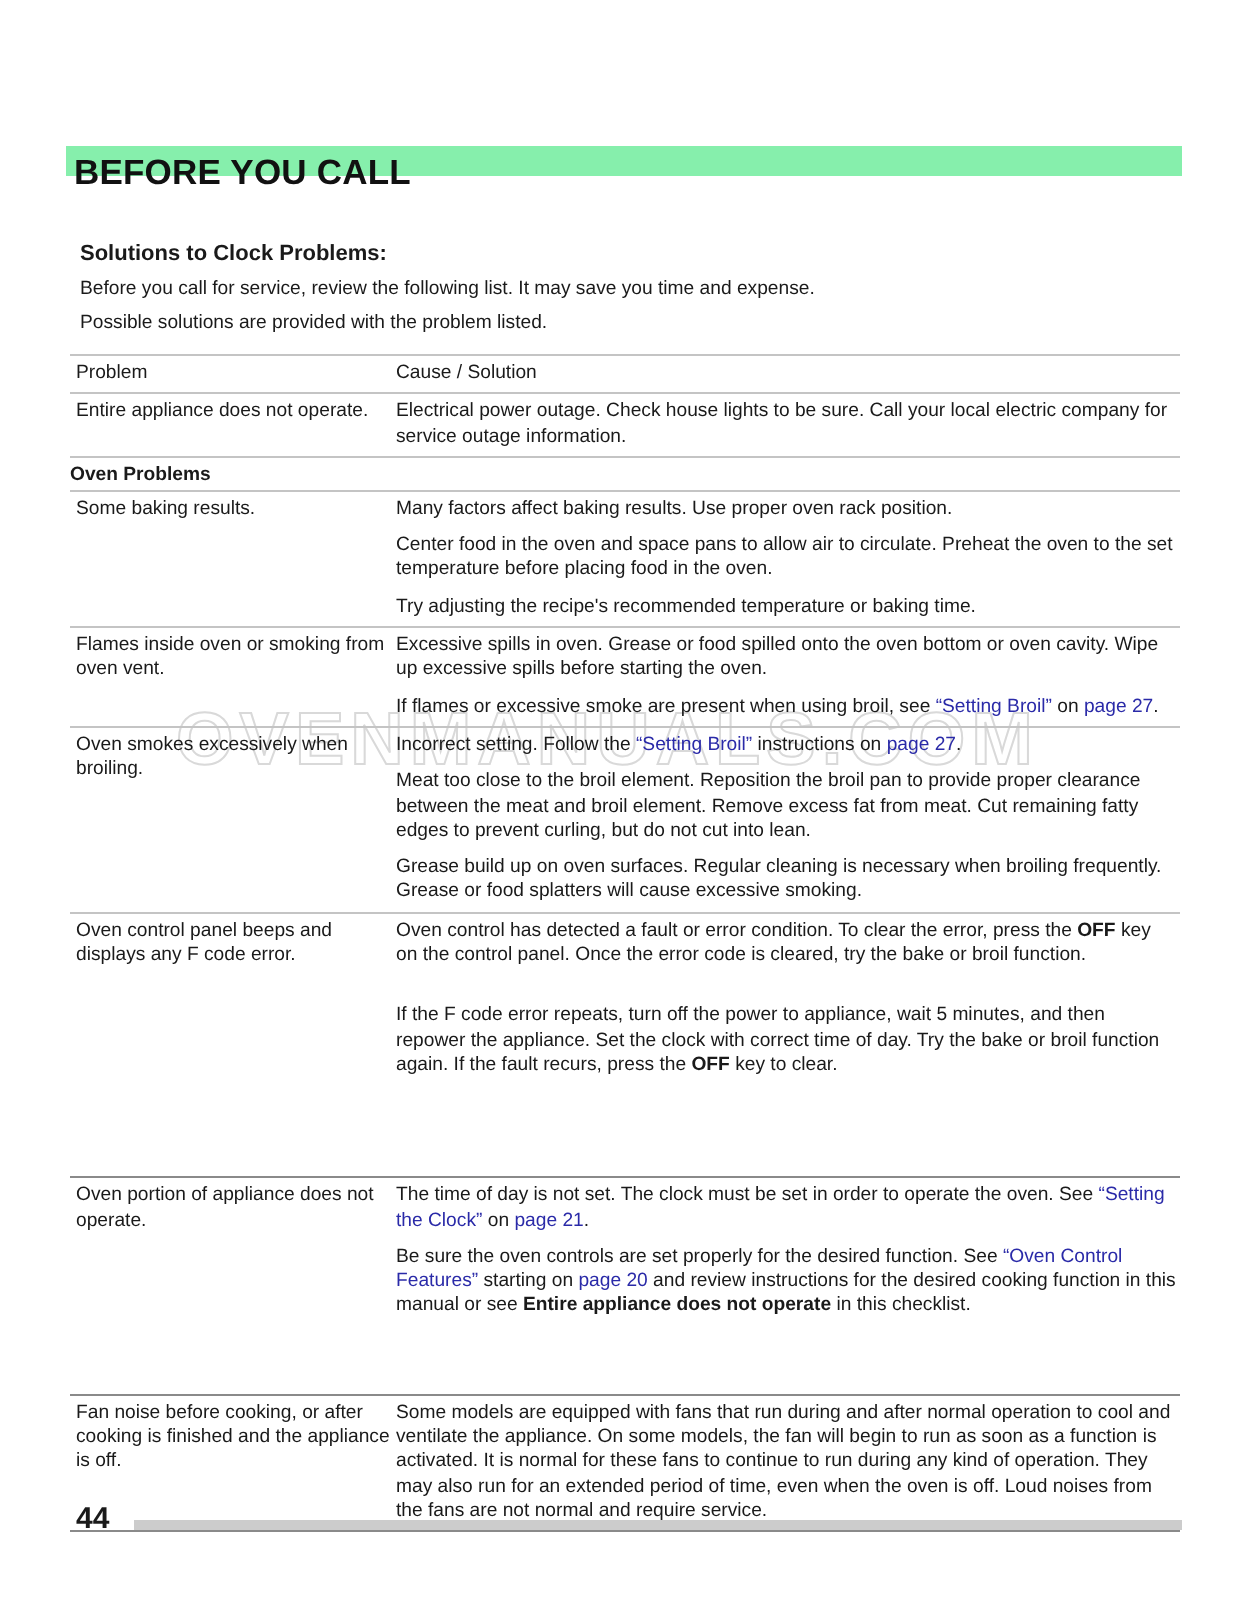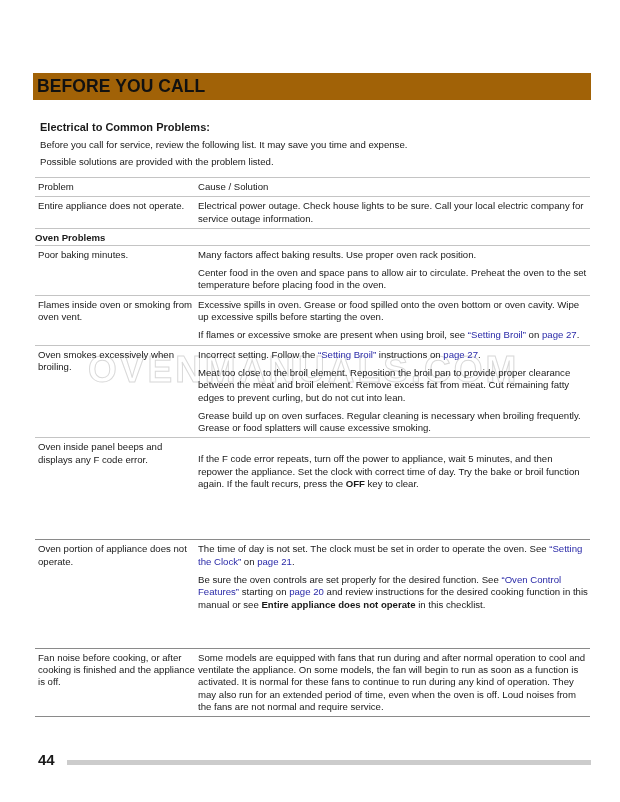--- a/index.html
+++ b/index.html
@@ -1,18 +1,18 @@
 <!DOCTYPE html>
 <html><head>
 <meta charset="utf-8">
 <style>
   html, body { margin:0; padding:0; background:#fff; }
   body { width:620px; height:802px; position:relative; overflow:hidden;
          font-family:"Liberation Sans", sans-serif; color:#1a1a1a; }
-  .band { position:absolute; left:33px; top:73px; width:558px; height:27px; background:#a16207; }
+  .band { position:absolute; left:33px; top:73px; width:558px; height:15px; background:#86efac; }
   .band h1 { margin:0; font-size:17.5px; font-weight:bold; line-height:27px; padding-left:4px; color:#111; letter-spacing:0.1px; }
   .subhead { position:absolute; left:40px; top:121px; font-size:11px; font-weight:bold; }
   .intro { position:absolute; left:40px; font-size:9.6px; }
   .tbl { position:absolute; left:35px; top:177px; width:555px; }
   .row { display:flex; border-top:1px solid #c4c4c4; }
   .row.dark { border-top:1px solid #8a8a8a;margin-top:34px; }
   .row.hdr { border-top:1px solid #c4c4c4; font-weight:normal; }
   .c1 { width:160px; padding:3px 0 3px 3px; font-size:9.6px; line-height:12.3px; }
   .c2 { flex:1; padding:3px 2px 3px 0; font-size:9.6px; line-height:12.3px; }
   .c2 p { margin:0 0 6px 0; }
@@ -26,21 +26,21 @@
   .wm { position:absolute; left:88px; top:349px; font-size:37px; font-weight:bold; color:transparent;
         -webkit-text-stroke:1px #d9d9d9; letter-spacing:3px; pointer-events:none; }
 </style>
 </head>
 <body>
 
 <div class="band">
   <h1>BEFORE YOU CALL</h1>
 </div>
 
-<div class="subhead">Electrical to Common Problems:</div>
+<div class="subhead">Solutions to Clock Problems:</div>
 <div class="intro" style="top:139px">Before you call for service, review the following list. It may save you time and expense.</div>
 <div class="intro" style="top:156px">Possible solutions are provided with the problem listed.</div>
 
 <div class="wm">OVENMANUALS.COM</div>
 
 <div class="tbl">
   <div class="row hdr">
     <div class="c1">Problem</div>
     <div class="c2">Cause / Solution</div>
   </div>
@@ -48,24 +48,25 @@
   <div class="row">
     <div class="c1">Entire appliance does not operate.</div>
     <div class="c2">
       <p>Electrical power outage. Check house lights to be sure. Call your local electric company for service outage information.</p>
     </div>
   </div>
 
   <div class="sec">Oven Problems</div>
 
   <div class="row">
-    <div class="c1">Poor baking minutes.</div>
+    <div class="c1">Some baking results.</div>
     <div class="c2">
       <p>Many factors affect baking results. Use proper oven rack position.</p>
       <p>Center food in the oven and space pans to allow air to circulate. Preheat the oven to the set temperature before placing food in the oven.</p>
+      <p>Try adjusting the recipe's recommended temperature or baking time.</p>
     </div>
   </div>
 
   <div class="row">
     <div class="c1">Flames inside oven or smoking from oven vent.</div>
     <div class="c2">
       <p>Excessive spills in oven. Grease or food spilled onto the oven bottom or oven cavity. Wipe up excessive spills before starting the oven.</p>
       <p><span>If flames or excessive smoke are present when using broil, see </span><span class="link">“Setting Broil”</span><span> on </span><span class="link">page 27</span><span>.</span></p>
     </div>
   </div>
@@ -73,22 +74,23 @@
   <div class="row">
     <div class="c1">Oven smokes excessively when broiling.</div>
     <div class="c2">
       <p><span>Incorrect setting. Follow the </span><span class="link">“Setting Broil”</span><span> instructions on </span><span class="link">page 27</span><span>.</span></p>
       <p>Meat too close to the broil element. Reposition the broil pan to provide proper clearance between the meat and broil element. Remove excess fat from meat. Cut remaining fatty edges to prevent curling, but do not cut into lean.</p>
       <p>Grease build up on oven surfaces. Regular cleaning is necessary when broiling frequently. Grease or food splatters will cause excessive smoking.</p>
     </div>
   </div>
 
   <div class="row">
-    <div class="c1">Oven inside panel beeps and displays any F code error.</div>
+    <div class="c1">Oven control panel beeps and displays any F code error.</div>
     <div class="c2">
+      <p><span>Oven control has detected a fault or error condition. To clear the error, press the </span><b>OFF</b><span> key on the control panel. Once the error code is cleared, try the bake or broil function.</span></p>
       <div class="gap"></div>
       <p><span>If the F code error repeats, turn off the power to appliance, wait 5 minutes, and then repower the appliance. Set the clock with correct time of day. Try the bake or broil function again. If the fault recurs, press the </span><b>OFF</b><span> key to clear.</span></p>
       <div style="height:6px"></div>
     </div>
   </div>
 
   <div class="row dark">
     <div class="c1">Oven portion of appliance does not operate.</div>
     <div class="c2">
       <p><span>The time of day is not set. The clock must be set in order to operate the oven. See </span><span class="link">“Setting the Clock”</span><span> on </span><span class="link">page 21</span><span>.</span></p>

